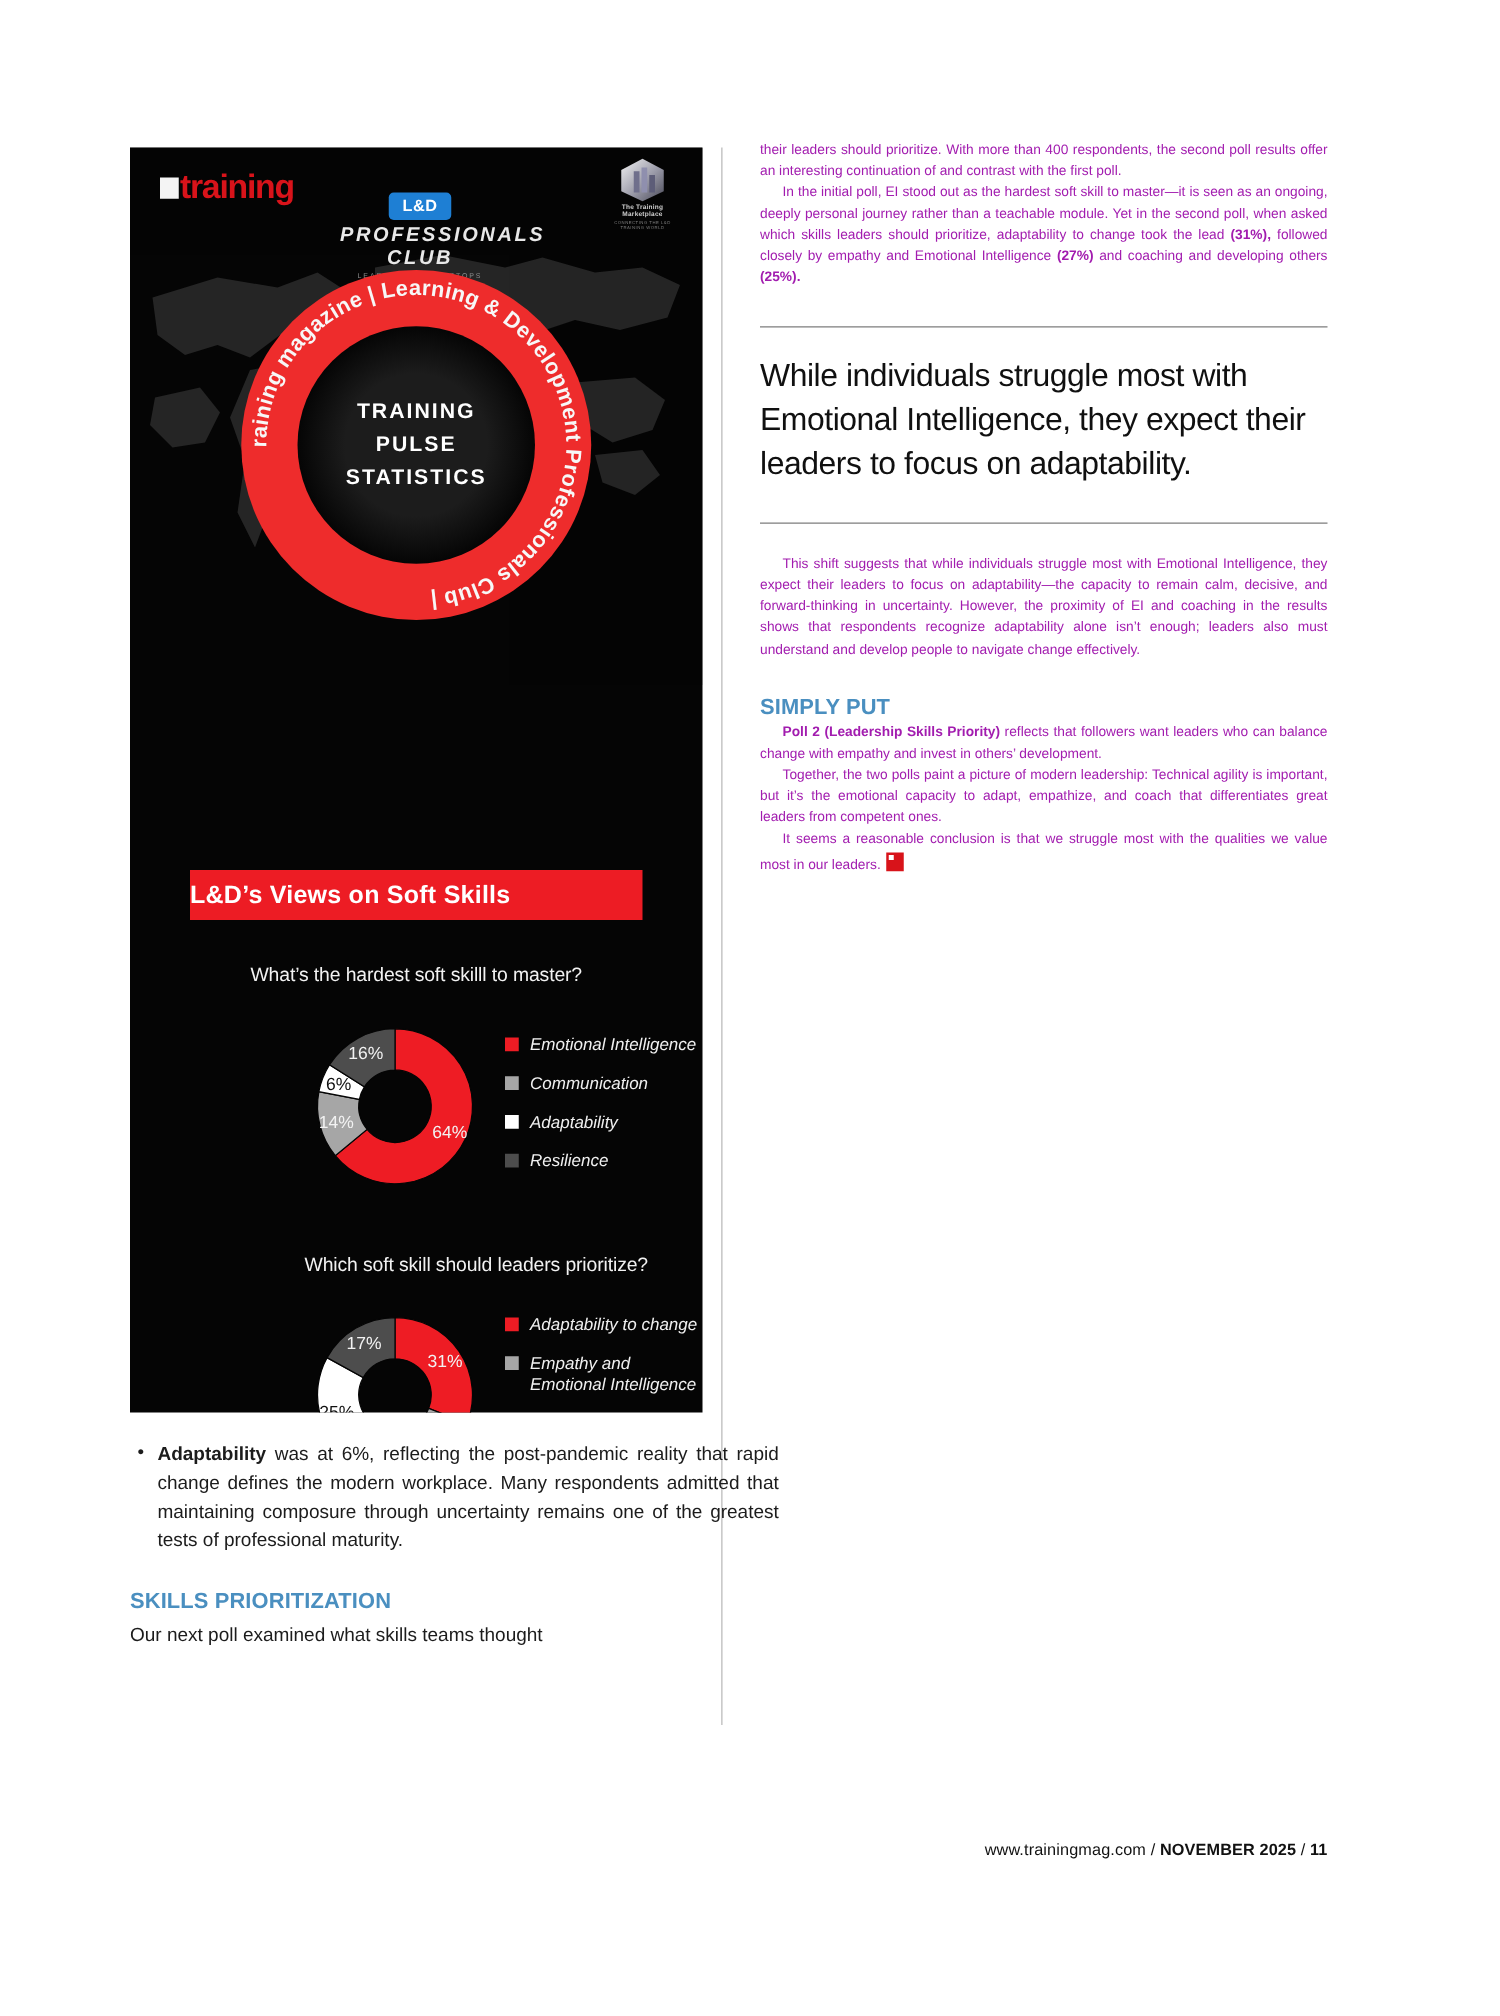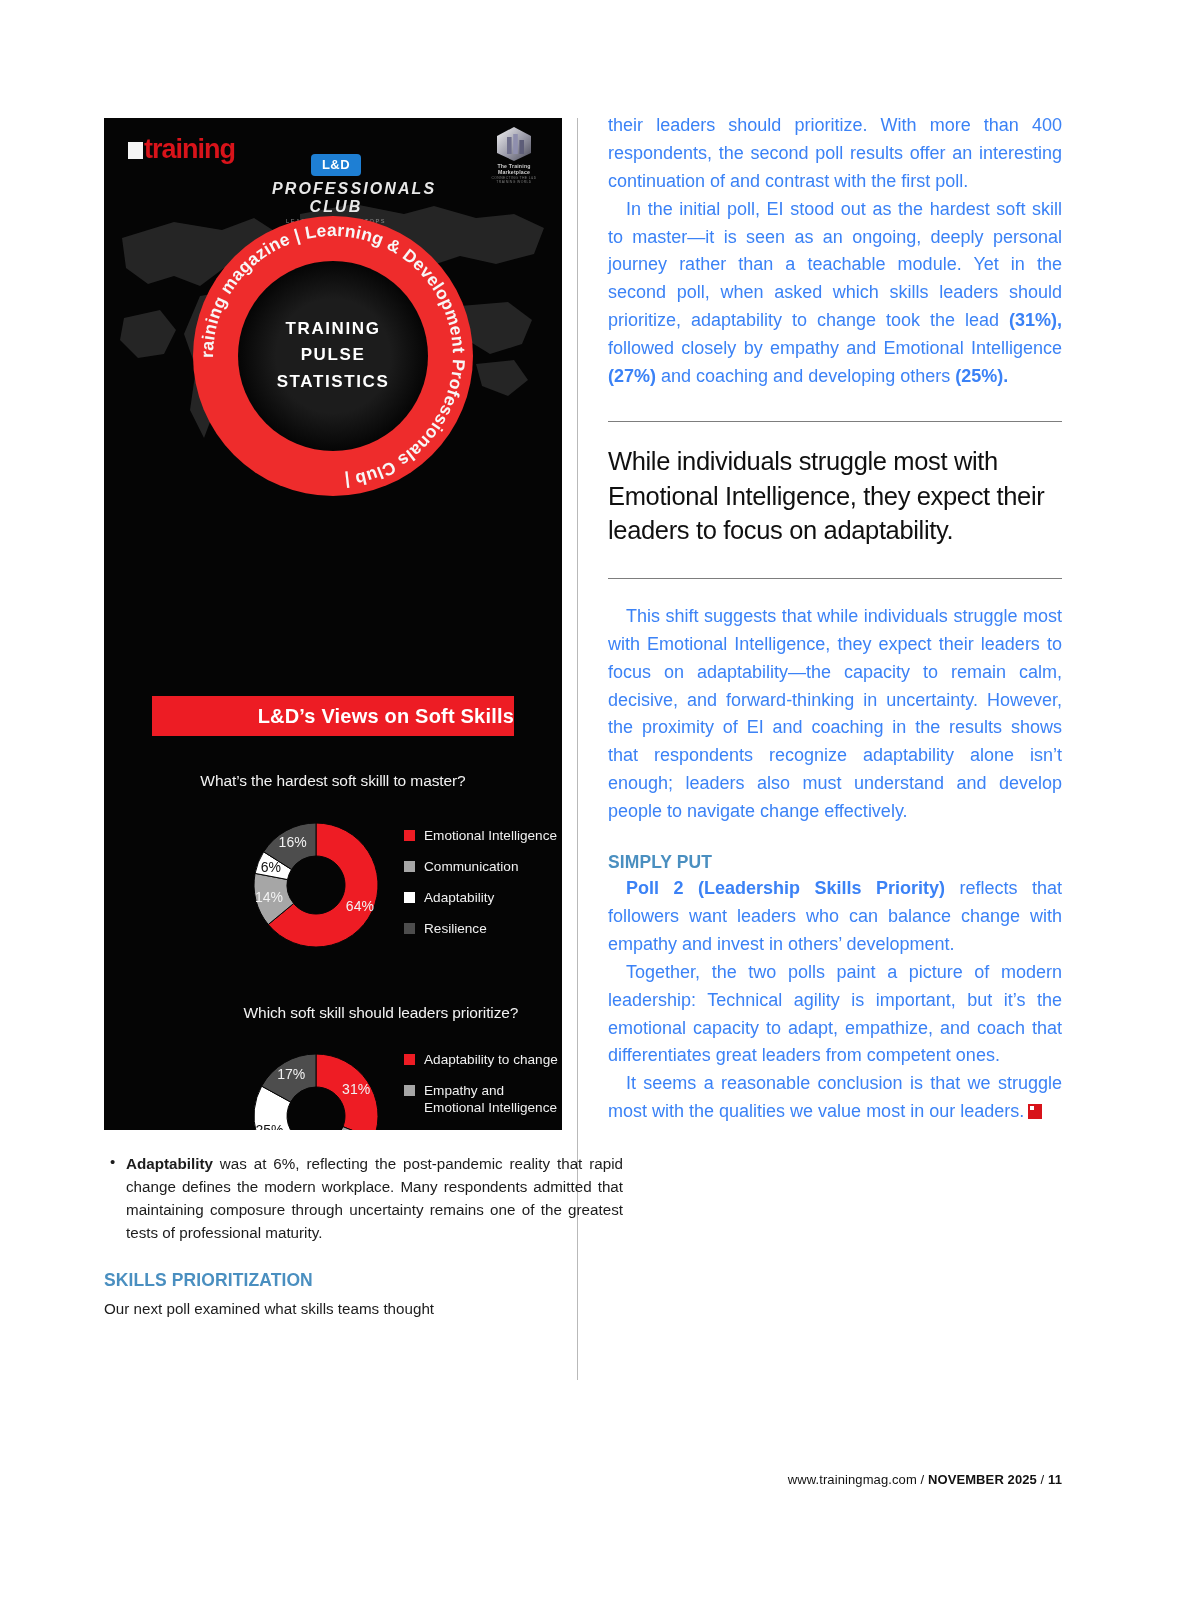--- a/index.html
+++ b/index.html
@@ -78,21 +78,21 @@
   .ring-svg{position:absolute;left:50%;top:0;transform:translateX(-50%);}
   .ring-center{
     position:absolute;left:50%;top:162px;transform:translate(-50%,-50%);
     text-align:center;color:#fff;font-size:17px;font-weight:bold;
     letter-spacing:1.6px;line-height:1.55;width:200px;
   }
 
   
   .title-bar{
     position:absolute;left:48px;top:578px;width:362px;height:40px;
-    background:#ed1c24;display:flex;align-items:center;justify-content:flex-end;
+    background:#ed1c24;display:flex;align-items:center;justify-content:flex-start;
   }
   .title-bar span{color:#fff;font-size:20px;font-weight:bold;letter-spacing:.2px;}
 
   
   .chart-q{
     position:absolute;width:458px;text-align:center;color:#f2f2f2;
     font-size:15.5px;letter-spacing:-.1px;
   }
   .q1{top:654px;}
   .q2{top:886px;margin-left:48px;}
@@ -101,41 +101,41 @@
   .d1{left:142px;top:697px;}
   .d2{left:142px;top:928px;}
 
   .legend{position:absolute;color:#f0f0f0;font-size:13.6px;line-height:1.0;}
   .lg1{left:300px;top:710px;}
   .lg2{left:300px;top:934px;}
   .legend .row{display:flex;align-items:flex-start;margin-bottom:14px;}
   .legend .sw{
     width:11px;height:11px;flex:0 0 11px;margin-right:9px;margin-top:2px;
   }
-  .legend .lb{max-width:200px;line-height:1.25;}
+  .legend .lb{max-width:200px;line-height:1.25;font-style:italic;}
 
   
   .bullet{
     margin-top:22px;font-size:15.2px;line-height:1.52;text-align:justify;
     color:#1c1c1c;padding-left:22px;position:relative;
   }
   .bullet::before{
     content:"\2022";position:absolute;left:6px;top:-1px;font-size:15px;
   }
   .bullet b{font-weight:bold;}
   .kicker{
     margin-top:26px;color:#4a8fc0;font-size:17.5px;font-weight:bold;letter-spacing:.1px;
   }
   .col-left p.body{
     margin:6px 0 0;font-size:15.2px;line-height:1.52;text-align:justify;color:#1c1c1c;
   }
 
   
   .col-right p.body{
-    margin:0;font-size:18px;line-height:1.55;text-align:justify;color:#3b82f6;
+    margin:0;font-size:11px;line-height:1.55;text-align:justify;color:#a21caf;
   }
   .col-right p.body + p.body{text-indent:18px;}
   .col-right p.body b{font-weight:bold;}
 
   .rule{height:1px;background:#7d7d7d;margin:30px 0 0;}
   .pull-quote{
     font-size:25.5px;line-height:1.36;color:#101010;margin:22px 0 30px;
     letter-spacing:-.35px;
   }
   .kicker-r{

